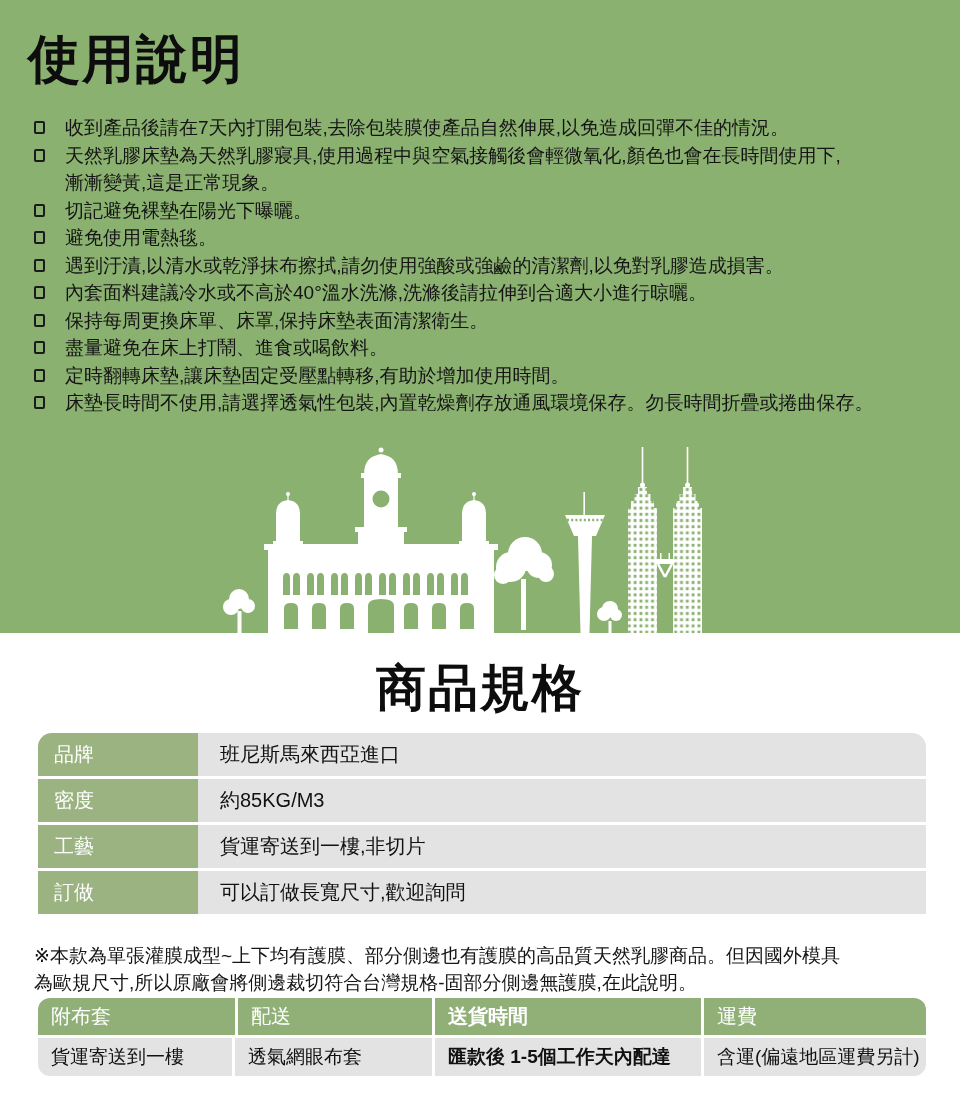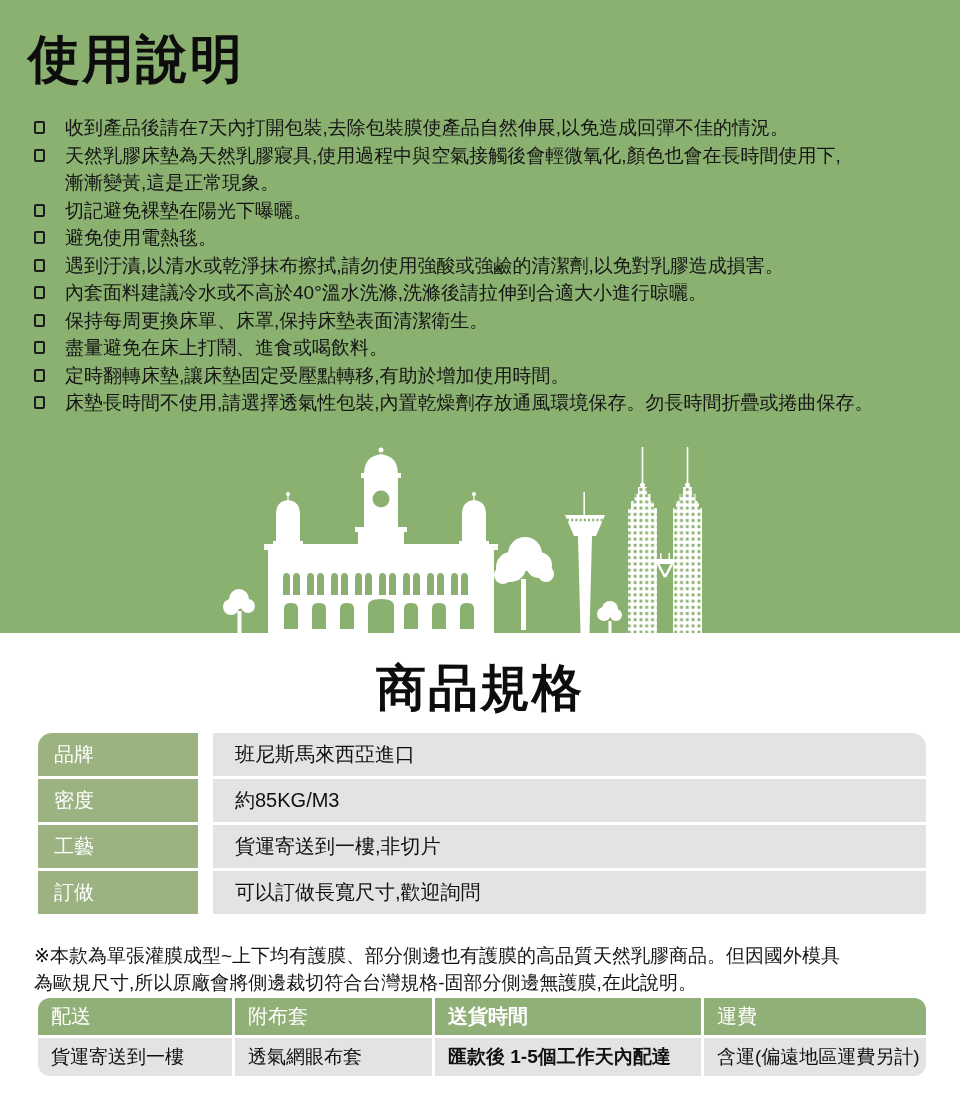--- a/index.html
+++ b/index.html
@@ -27,21 +27,21 @@
     position:absolute;left:0;top:7px;width:7px;height:9px;
     border:2px solid #1b1b1b;border-radius:2px;background:transparent;
   }
   .skyline{position:absolute;left:0;bottom:0;width:960px;height:190px;display:block;}
   
   .section-title{
     margin:24px 0 0 0;text-align:center;font-size:50px;line-height:62px;
     font-weight:900;letter-spacing:2px;color:#0d0d0d;
   }
   .spec-table{margin:14px 0 0 38px;width:888px;border-radius:14px;overflow:hidden;}
-  .spec-row{display:flex;height:43px;margin-bottom:3px;gap:15px;}
+  .spec-row{display:flex;height:43px;margin-bottom:3px;}
   .spec-row:last-child{margin-bottom:12px;}
   .spec-label{
     flex:0 0 160px;box-sizing:border-box;background:#9ab380;color:#ffffff;
     font-size:20px;line-height:43px;padding-left:16px;
   }
   .spec-value{
     flex:1;box-sizing:border-box;background:#e3e3e3;color:#111111;
     font-size:20px;line-height:43px;padding-left:22px;
   }
   .note{
@@ -220,22 +220,22 @@
     <div class="spec-label">訂做</div>
     <div class="spec-value">可以訂做長寬尺寸,歡迎詢問</div>
   </div>
 </div>
 
 <p class="note">※本款為單張灌膜成型~上下均有護膜、部分側邊也有護膜的高品質天然乳膠商品。但因國外模具
 為歐規尺寸,所以原廠會將側邊裁切符合台灣規格-固部分側邊無護膜,在此說明。</p>
 
 <div class="ship-table">
   <div class="ship-header">
+    <div class="cell c2">附布套</div>
     <div class="cell c1">配送</div>
-    <div class="cell c2">附布套</div>
     <div class="cell c3">送貨時間</div>
     <div class="cell c4">運費</div>
   </div>
   <div class="ship-row">
     <div class="cell c1">貨運寄送到一樓</div>
     <div class="cell c2">透氣網眼布套</div>
     <div class="cell c3">匯款後 1-5個工作天內配達</div>
     <div class="cell c4">含運(偏遠地區運費另計)</div>
   </div>
 </div>

